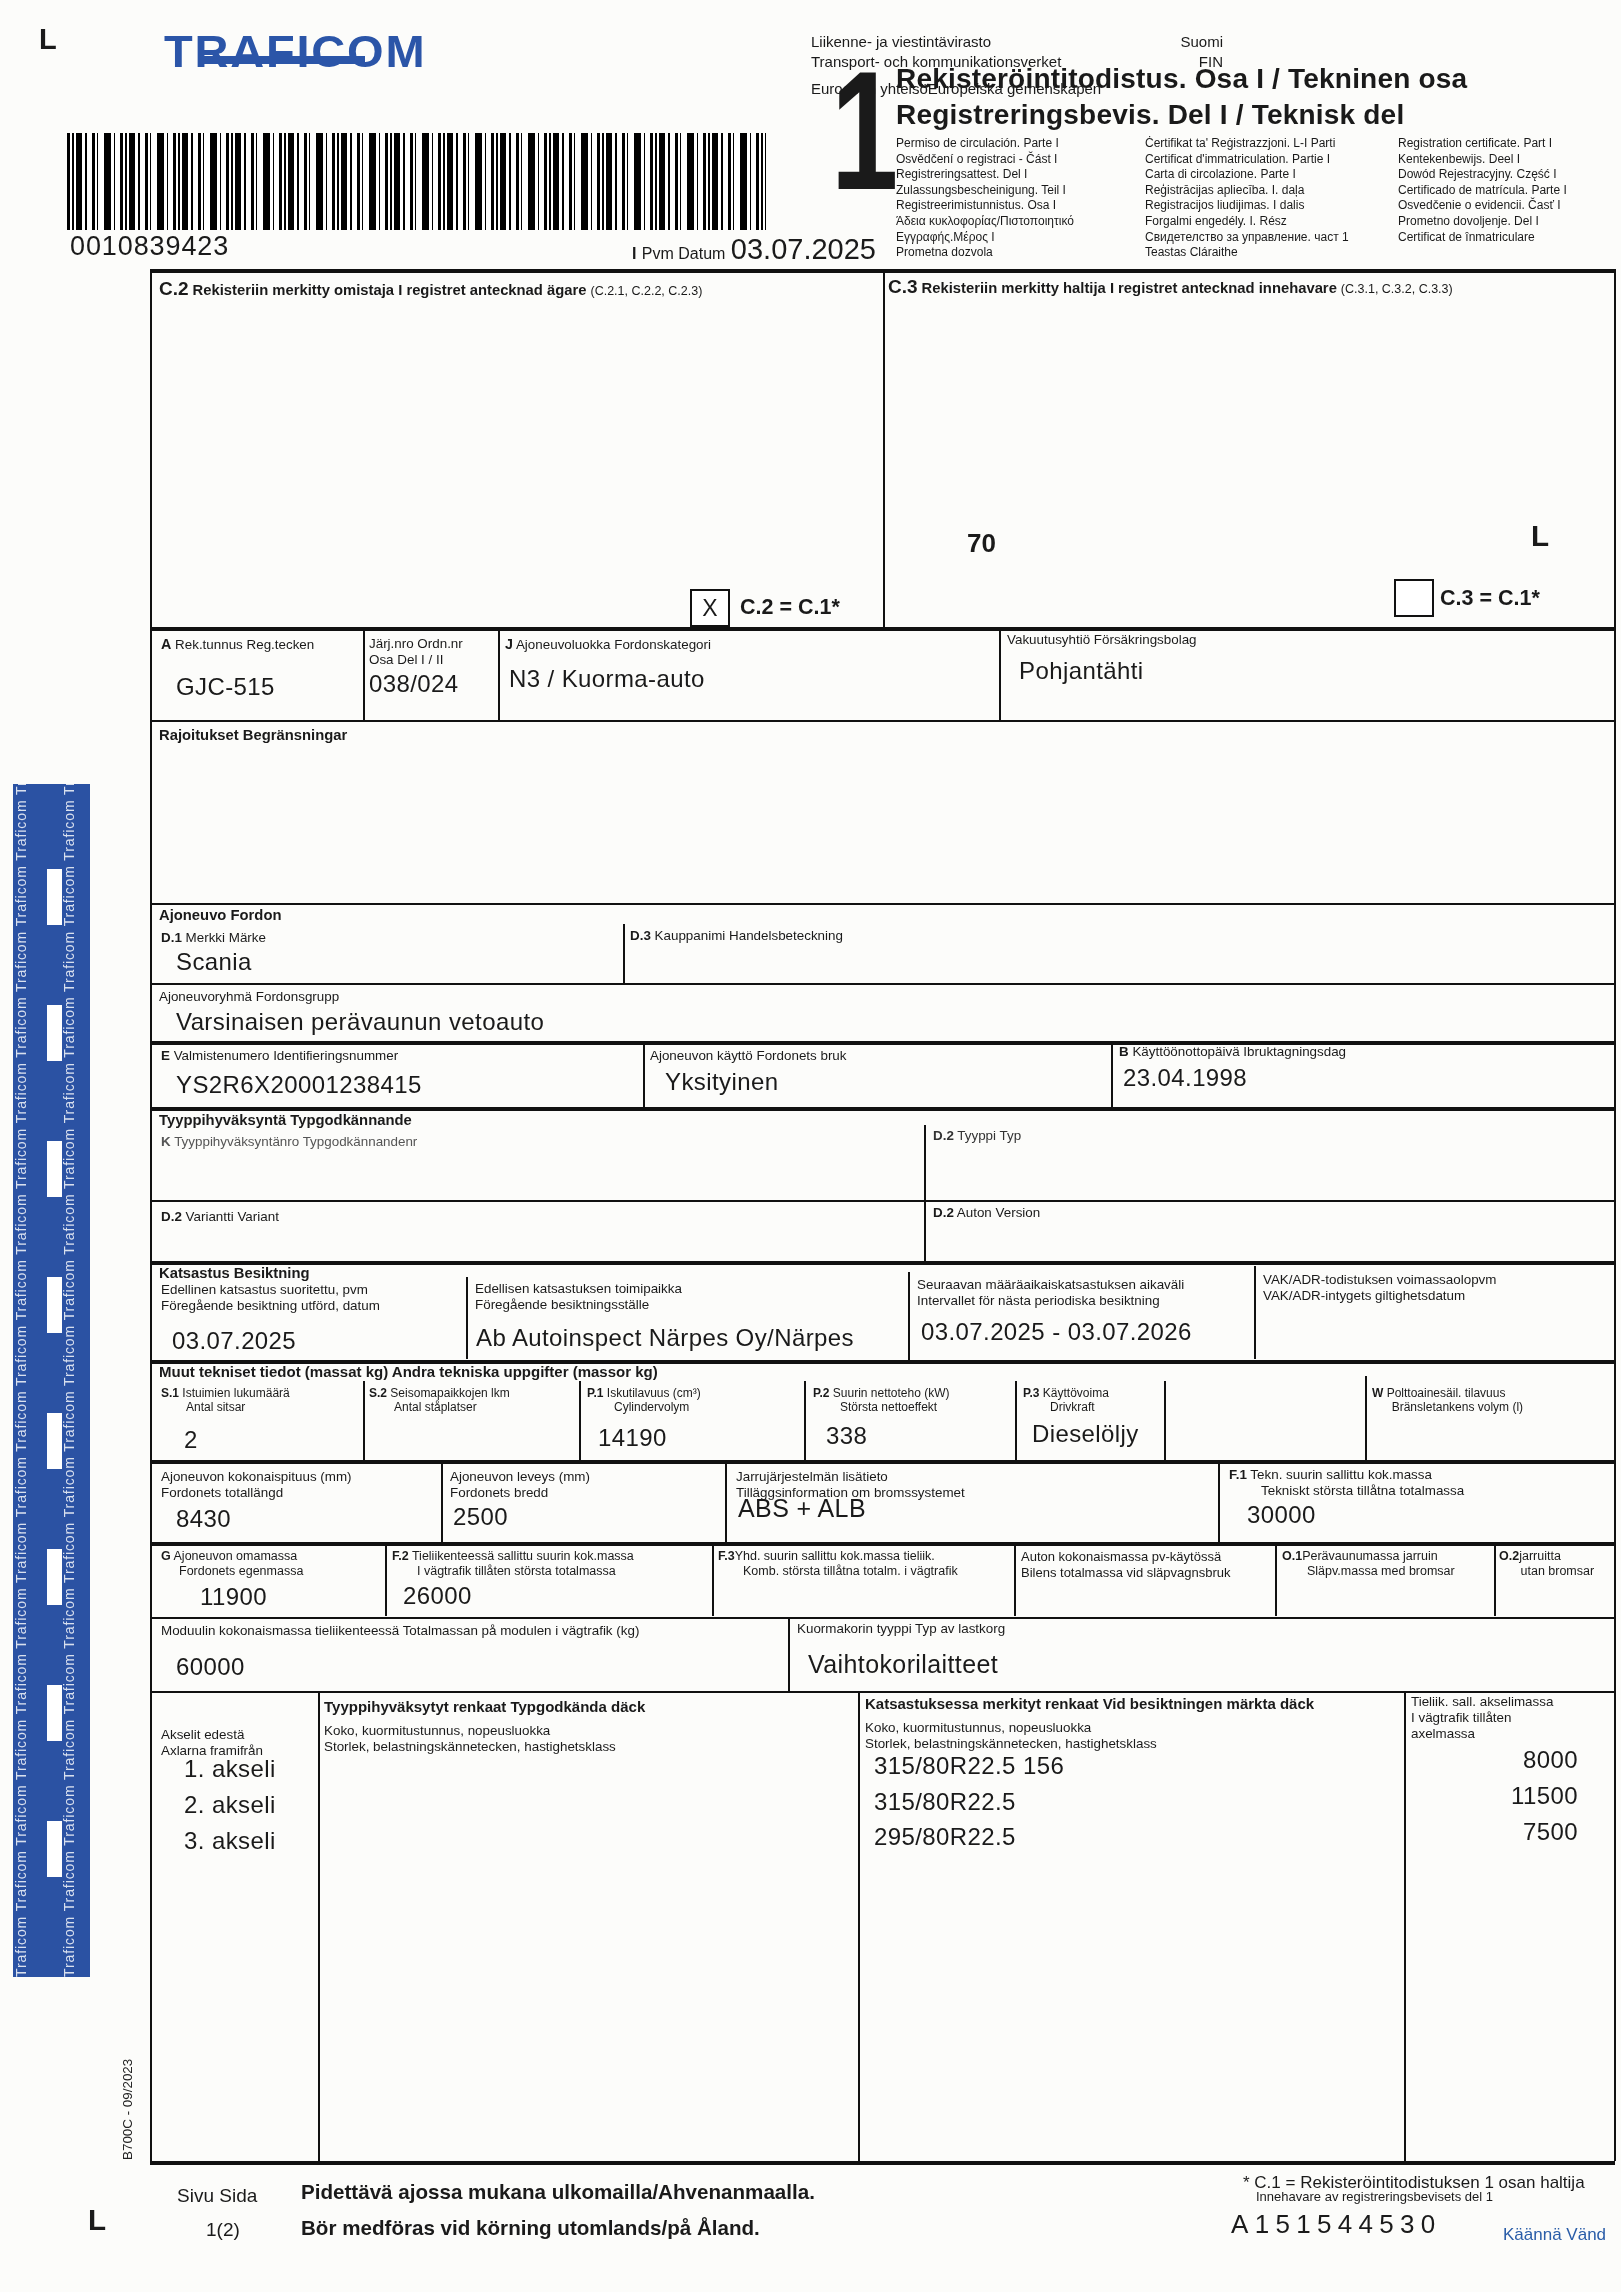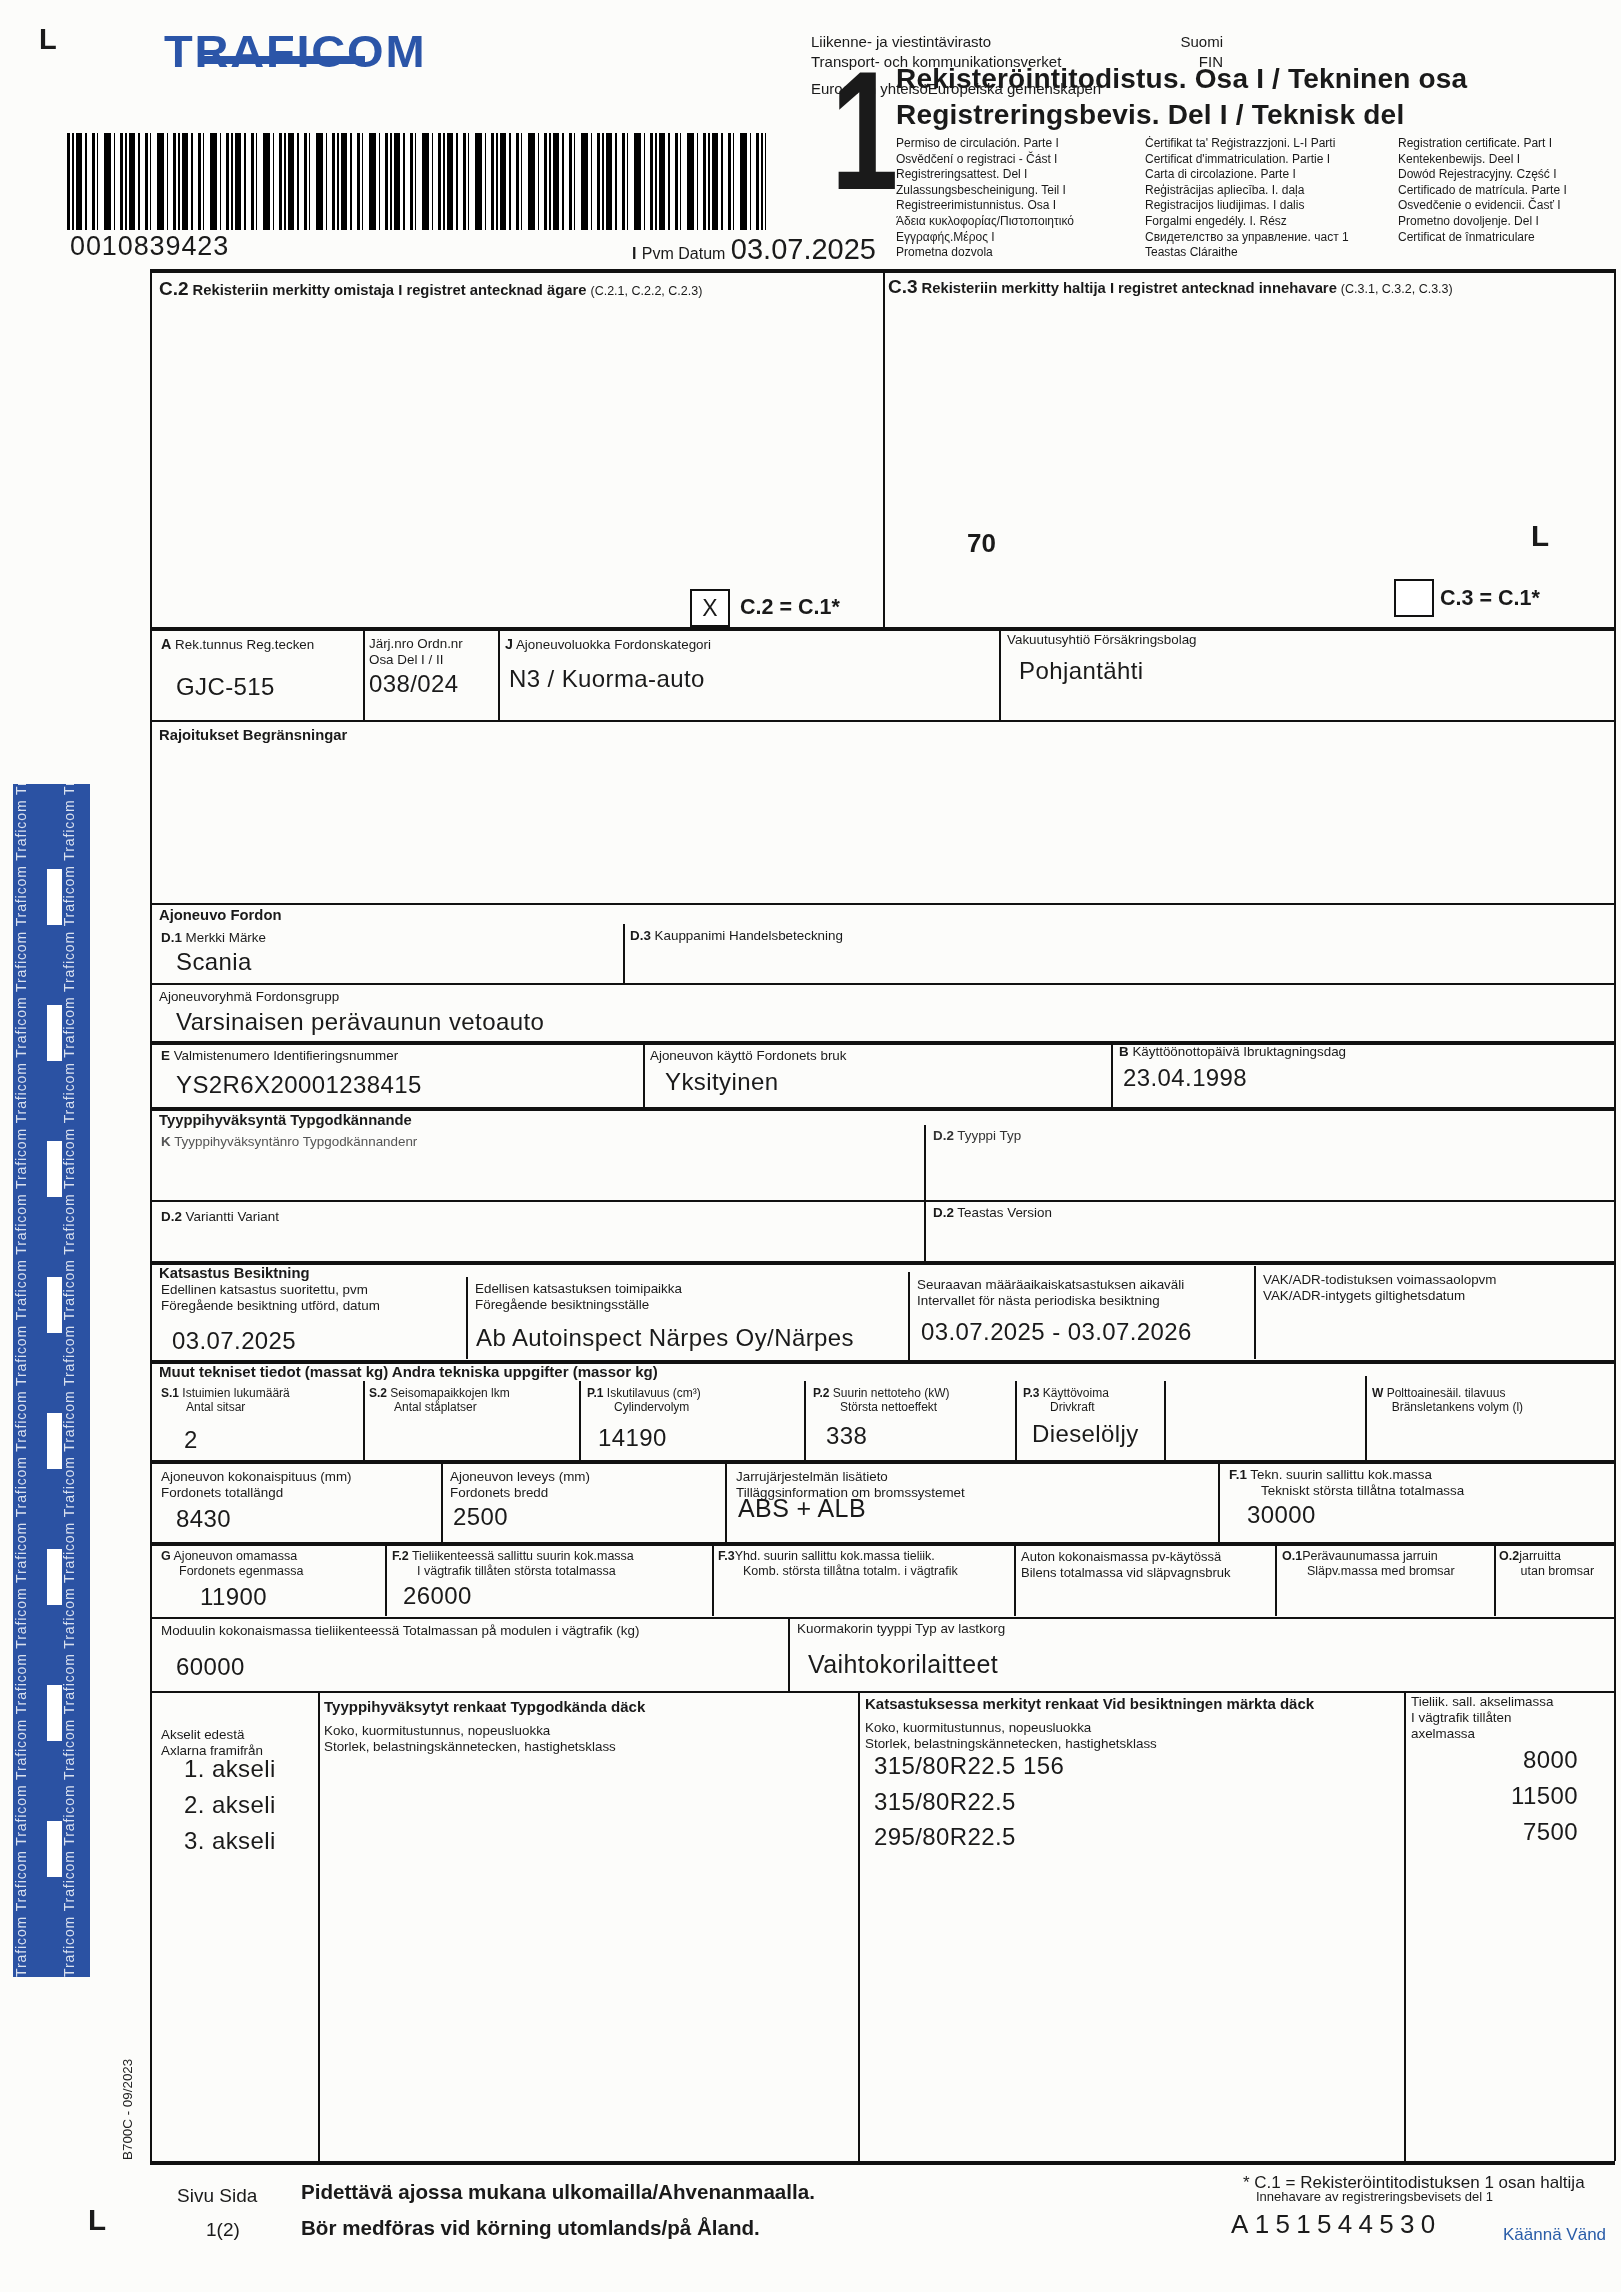--- a/index.html
+++ b/index.html
@@ -202,21 +202,21 @@
     <span class="code">D.2</span>
     <span>Tyyppi Typ</span>
   </div>
   <div class="hline" style="left:150px;top:1200px;width:1465px;"></div>
   <div class="abs lbl" style="left:161px;top:1209px;">
     <span class="code">D.2</span>
     <span>Variantti Variant</span>
   </div>
   <div class="abs lbl" style="left:933px;top:1205px;">
     <span class="code">D.2</span>
-    <span>Teastas Version</span>
+    <span>Auton Version</span>
   </div>
   <div class="hline thick" style="left:150px;top:1261px;width:1465px;"></div>
 
   <div class="abs sec" style="left:159px;top:1265px;font-size:14.8px;">Katsastus Besiktning</div>
   <div class="vline" style="left:466px;top:1277px;height:82px;"></div>
   <div class="vline" style="left:908px;top:1272px;height:88px;"></div>
   <div class="vline" style="left:1254px;top:1266px;height:93px;"></div>
   <div class="abs lbl two-line" style="left:161px;top:1282px;">
     <div>Edellinen katsastus suoritettu, pvm</div>
     <div>Föregående besiktning utförd, datum</div>

